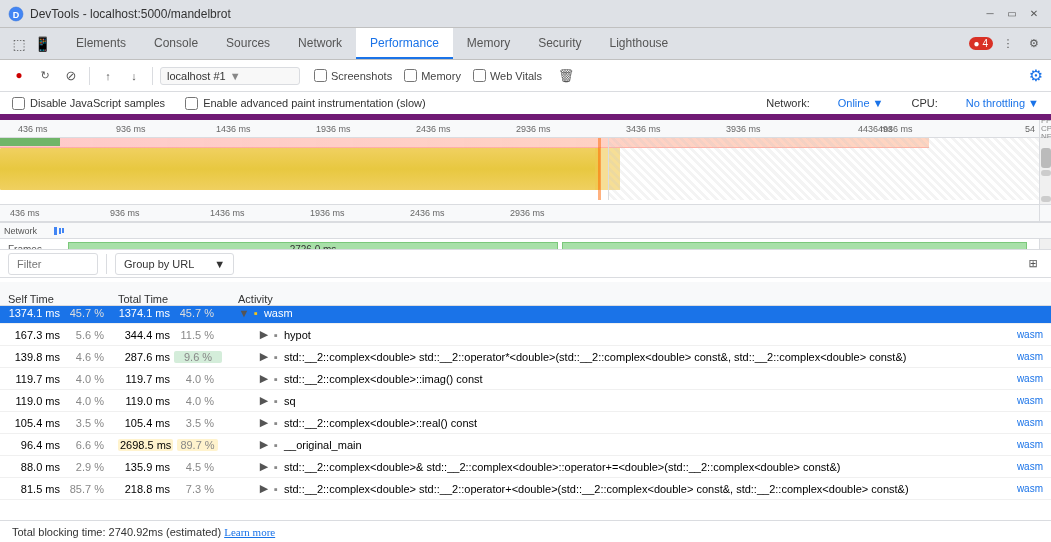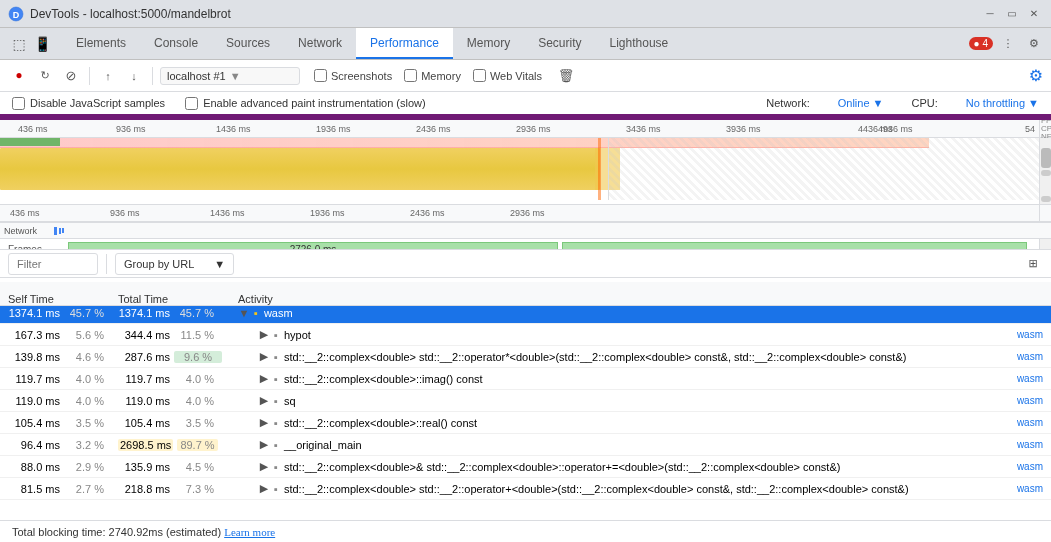--- a/index.html
+++ b/index.html
@@ -457,21 +457,21 @@
           <span class="expand-arrow">▶</span>
           <span class="folder-icon" style="color:#888;">▪</span>
           <span>std::__2::complex&lt;double&gt;::real() const</span>
           <a class="link-wasm" href="#">wasm</a>
         </div>
       </div>
 
       <div class="table-row">
         <div class="cell-self">
           <span class="val">96.4 ms</span>
-          <span class="pct" style="color:#888;">3.2 %</span>
+          <span class="pct" style="color:#888;">6.6 %</span>
         </div>
         <div class="cell-total">
           <span class="val" style="background:#fff3cd; padding:0 2px; border-radius:2px;">2698.5 ms</span>
           <span class="pct" style="color:#888; background:#fff3cd; padding:0 3px; border-radius:2px;">89.7 %</span>
         </div>
         <div class="cell-activity indent-1">
           <span class="expand-arrow">▶</span>
           <span class="folder-icon" style="color:#888;">▪</span>
           <span>__original_main</span>
           <a class="link-wasm" href="#">wasm</a>
@@ -491,21 +491,21 @@
           <span class="expand-arrow">▶</span>
           <span class="folder-icon" style="color:#888;">▪</span>
           <span>std::__2::complex&lt;double&gt;&amp; std::__2::complex&lt;double&gt;::operator+=&lt;double&gt;(std::__2::complex&lt;double&gt; const&amp;)</span>
           <a class="link-wasm" href="#">wasm</a>
         </div>
       </div>
 
       <div class="table-row">
         <div class="cell-self">
           <span class="val">81.5 ms</span>
-          <span class="pct" style="color:#888;">2.7 %</span>
+          <span class="pct" style="color:#888;">85.7 %</span>
         </div>
         <div class="cell-total">
           <span class="val">218.8 ms</span>
           <span class="pct" style="color:#888;">7.3 %</span>
         </div>
         <div class="cell-activity indent-1">
           <span class="expand-arrow">▶</span>
           <span class="folder-icon" style="color:#888;">▪</span>
           <span>std::__2::complex&lt;double&gt; std::__2::operator+&lt;double&gt;(std::__2::complex&lt;double&gt; const&amp;, std::__2::complex&lt;double&gt; const&amp;)</span>
           <a class="link-wasm" href="#">wasm</a>

